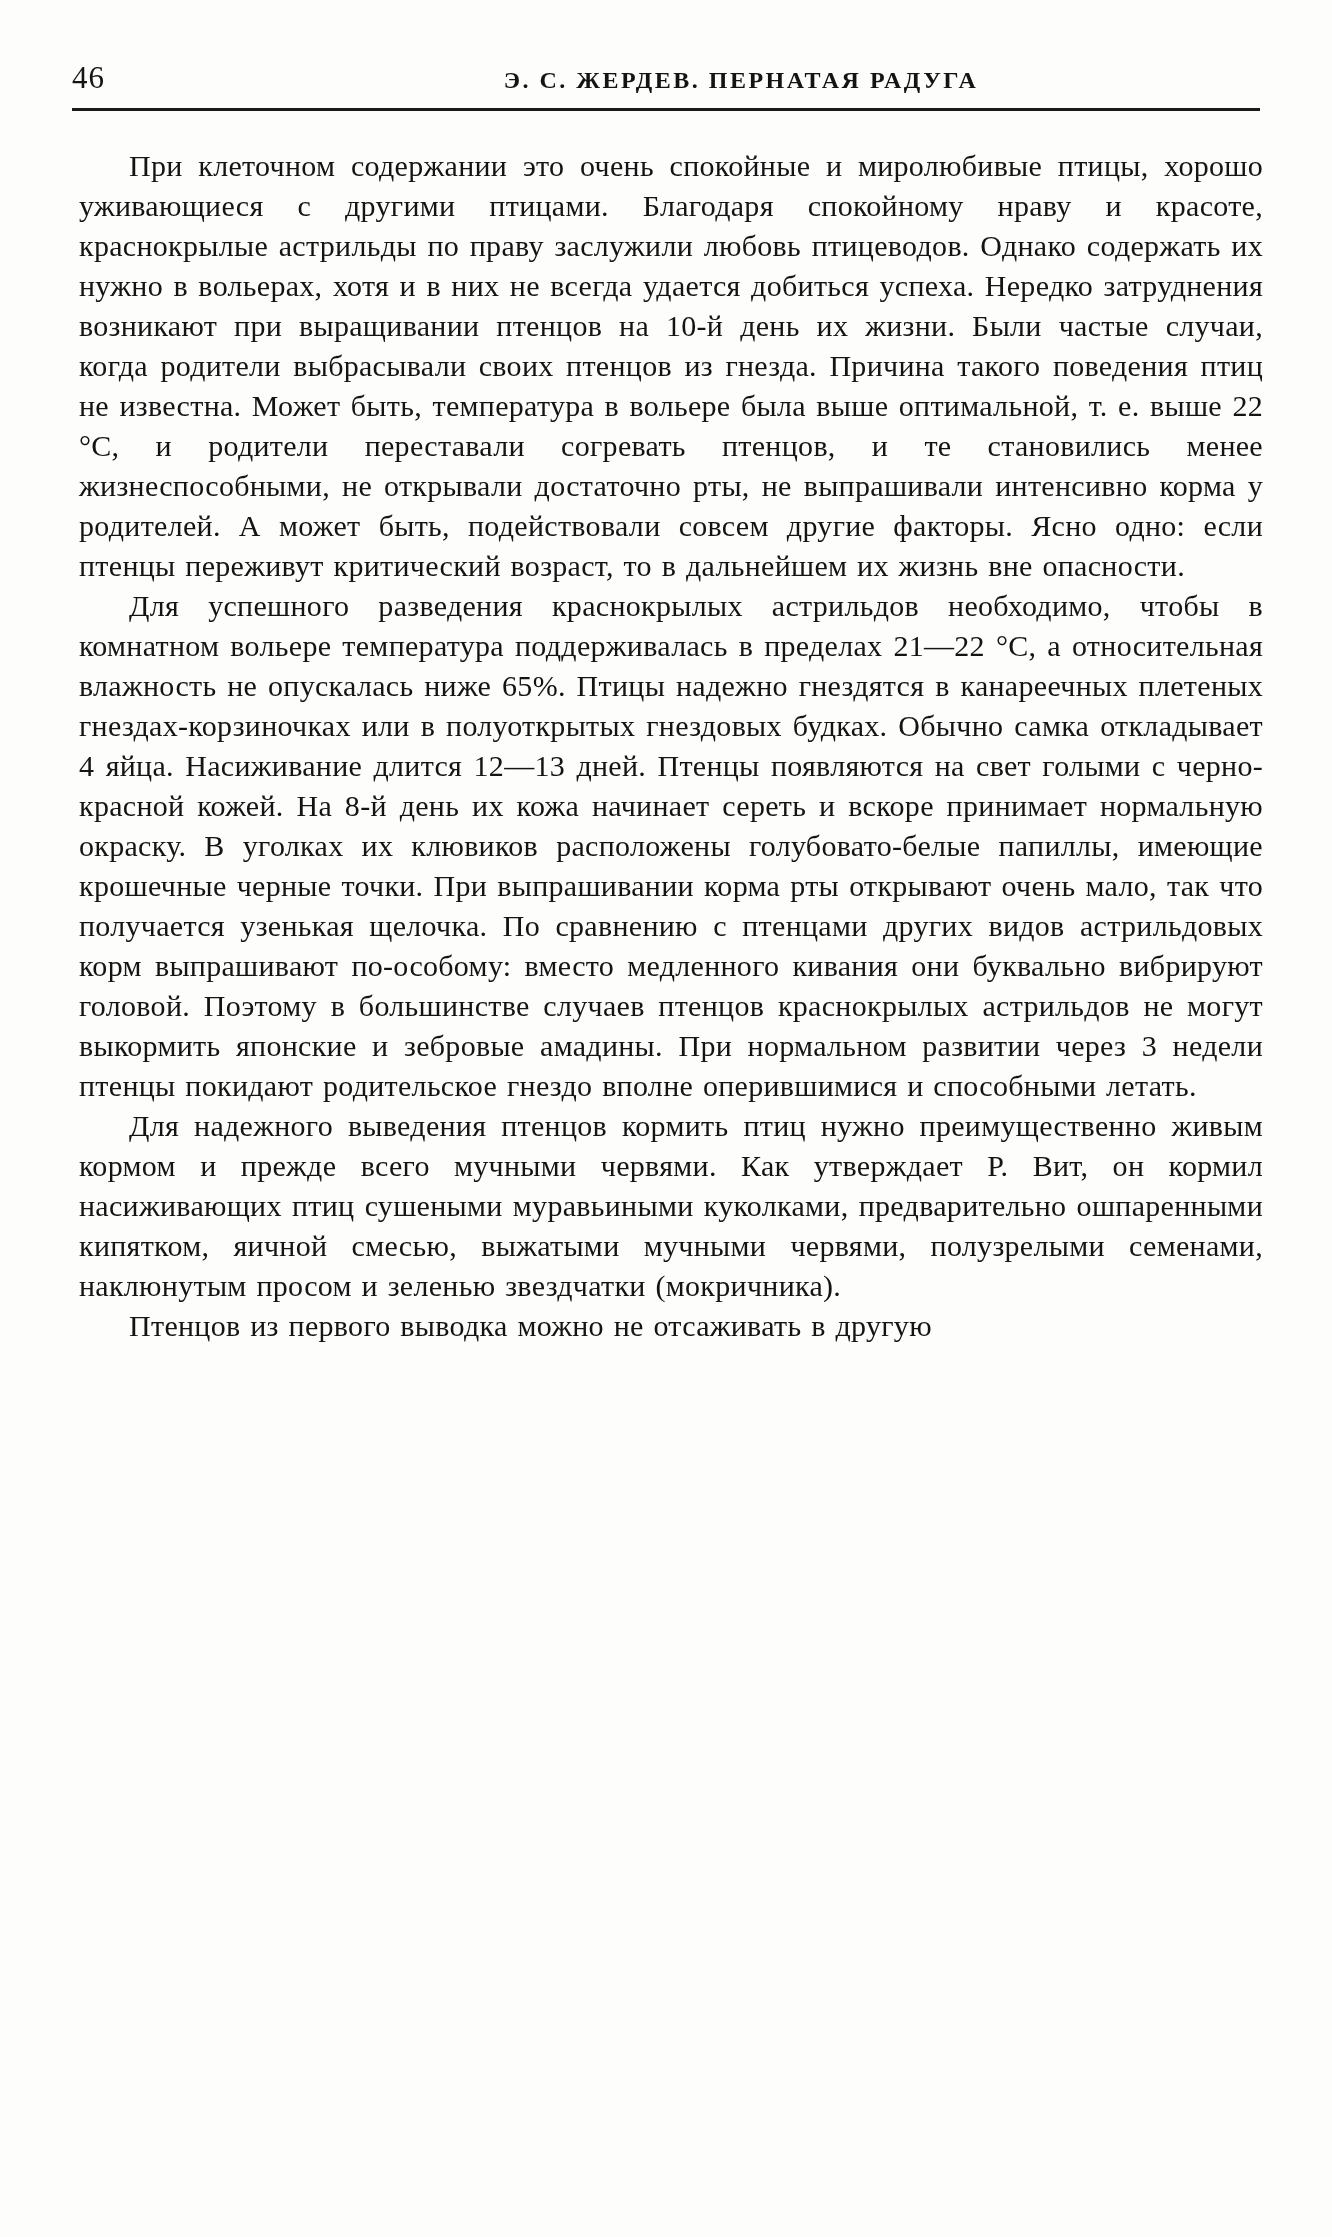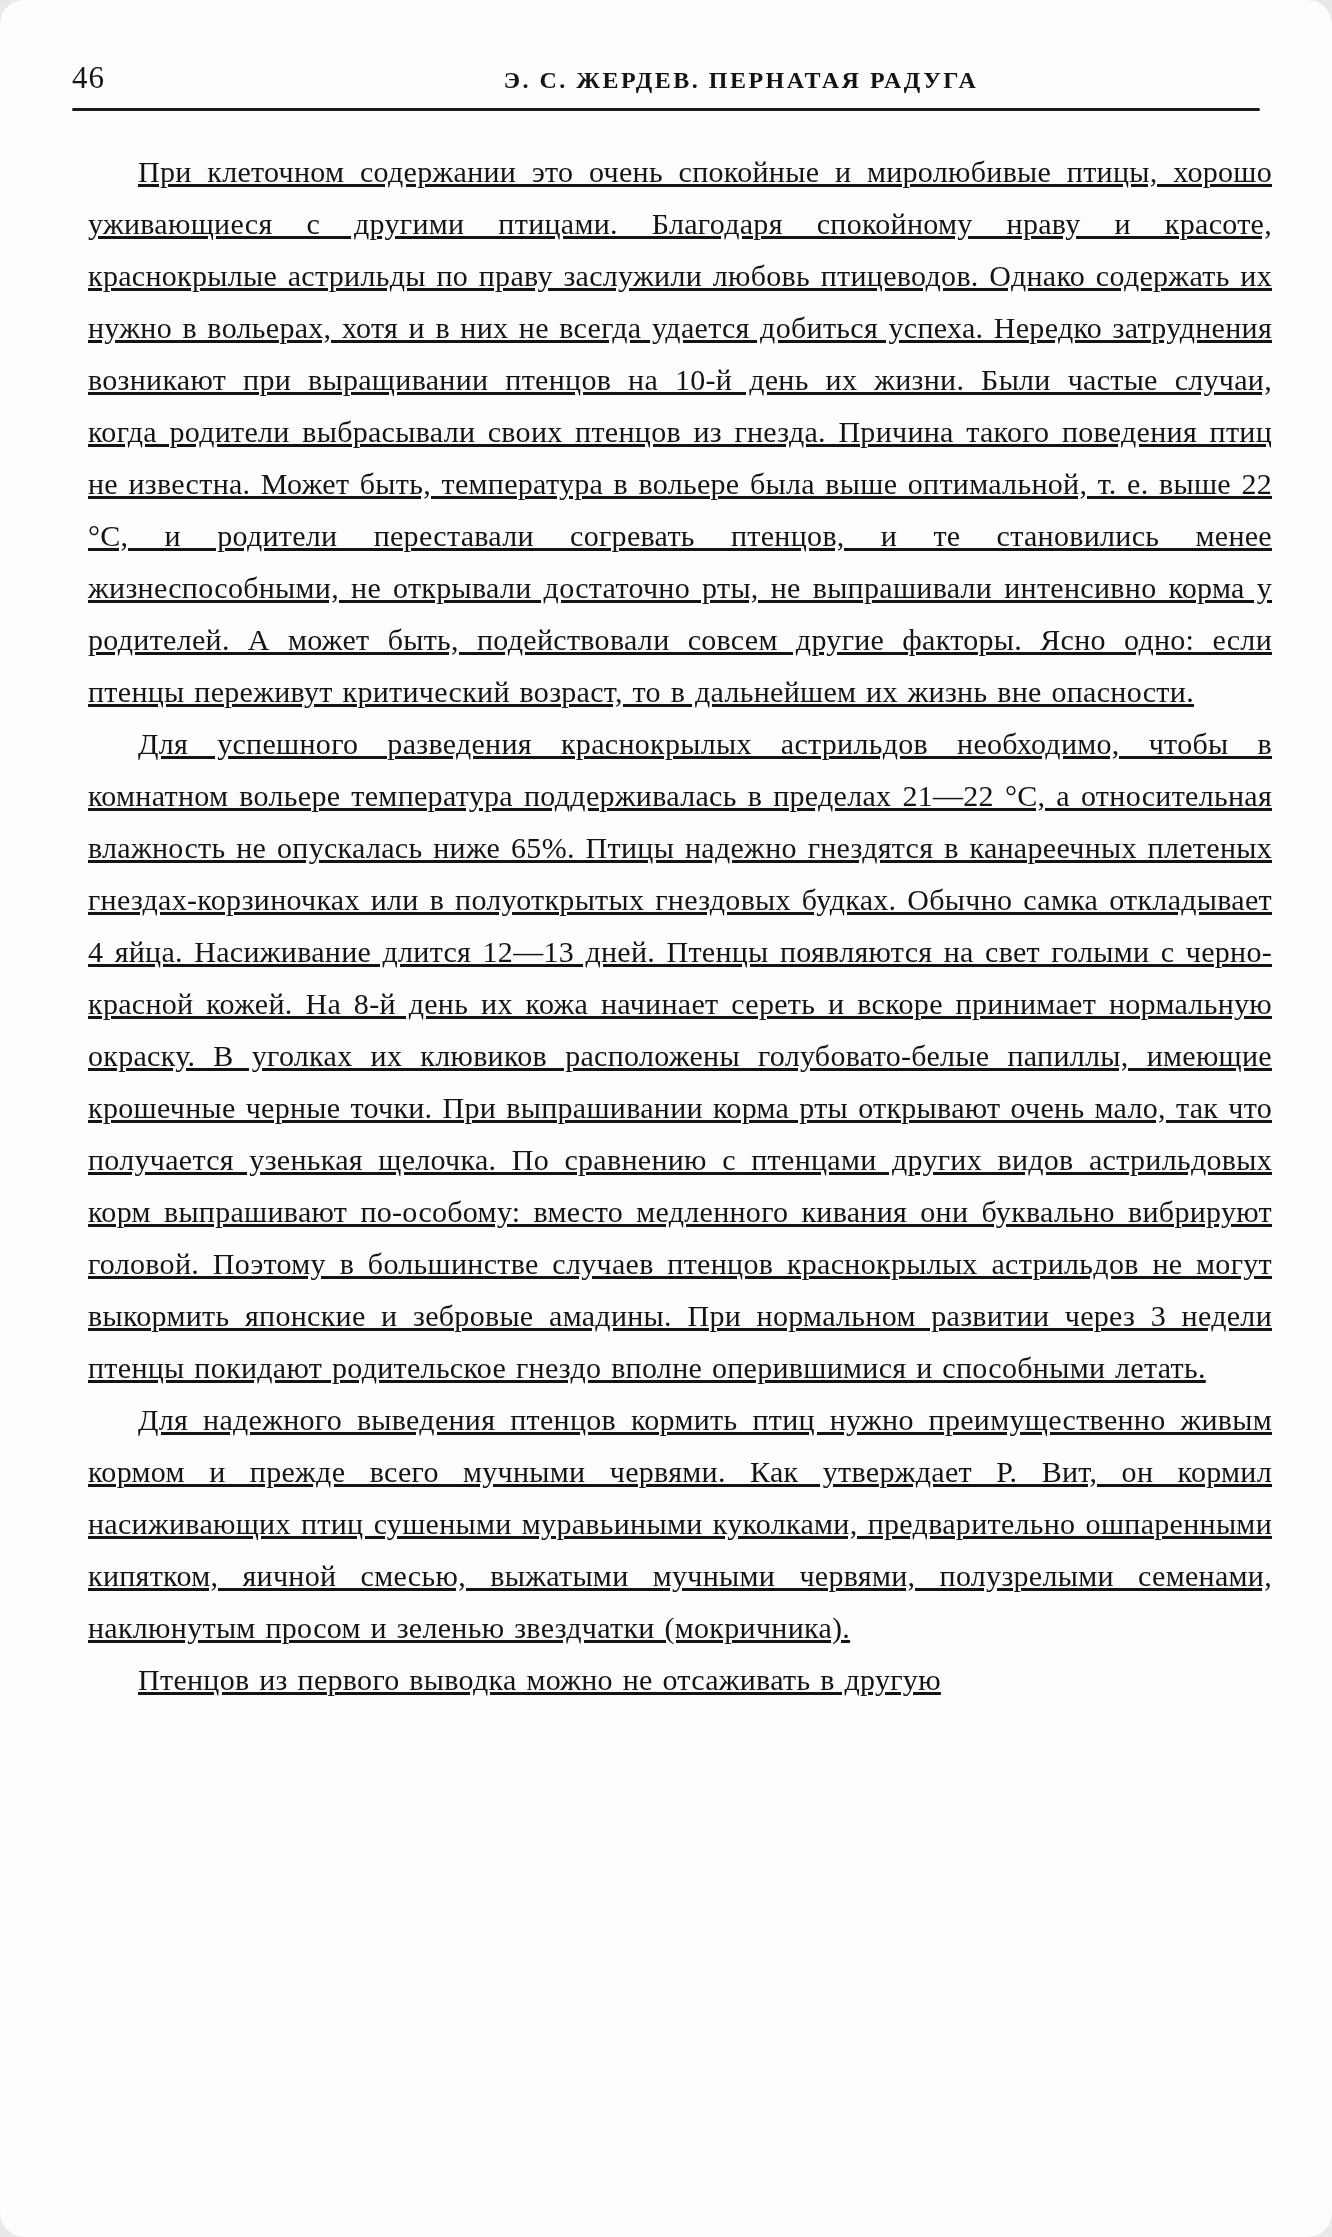--- a/index.html
+++ b/index.html
@@ -1,15 +1,15 @@
 <!DOCTYPE html>
 <html><head>
 <meta charset="utf-8">
 <style>
-  * { box-sizing: border-box; border-radius: 24px; }
+  * { box-sizing: border-box; }
   html, body {
     margin: 0;
     padding: 0;
     background: #e9e9e9;
     font-family: "Liberation Serif", "DejaVu Serif", serif;
   }
   .page {
     position: relative;
     width: 1332px;
     height: 2237px;
@@ -45,28 +45,27 @@
     position: absolute;
     top: 108px;
     left: 72px;
     width: 1188px;
     height: 0;
     border-top: 3px solid #1a1a1a;
   }
   .body-text {
     position: absolute;
     top: 146px;
-    left: 88px;
+    left: 79px;
     width: 1184px;
     font-size: 30px;
-    line-height: 52px;
+    line-height: 40px;
     text-align: justify;
     letter-spacing: 0.3px;
     word-spacing: 2px;
-    text-decoration: underline;
   }
   .body-text p {
     margin: 0;
     text-indent: 50px;
   }
 </style>
 </head>
 <body>
 
 <div class="page">

